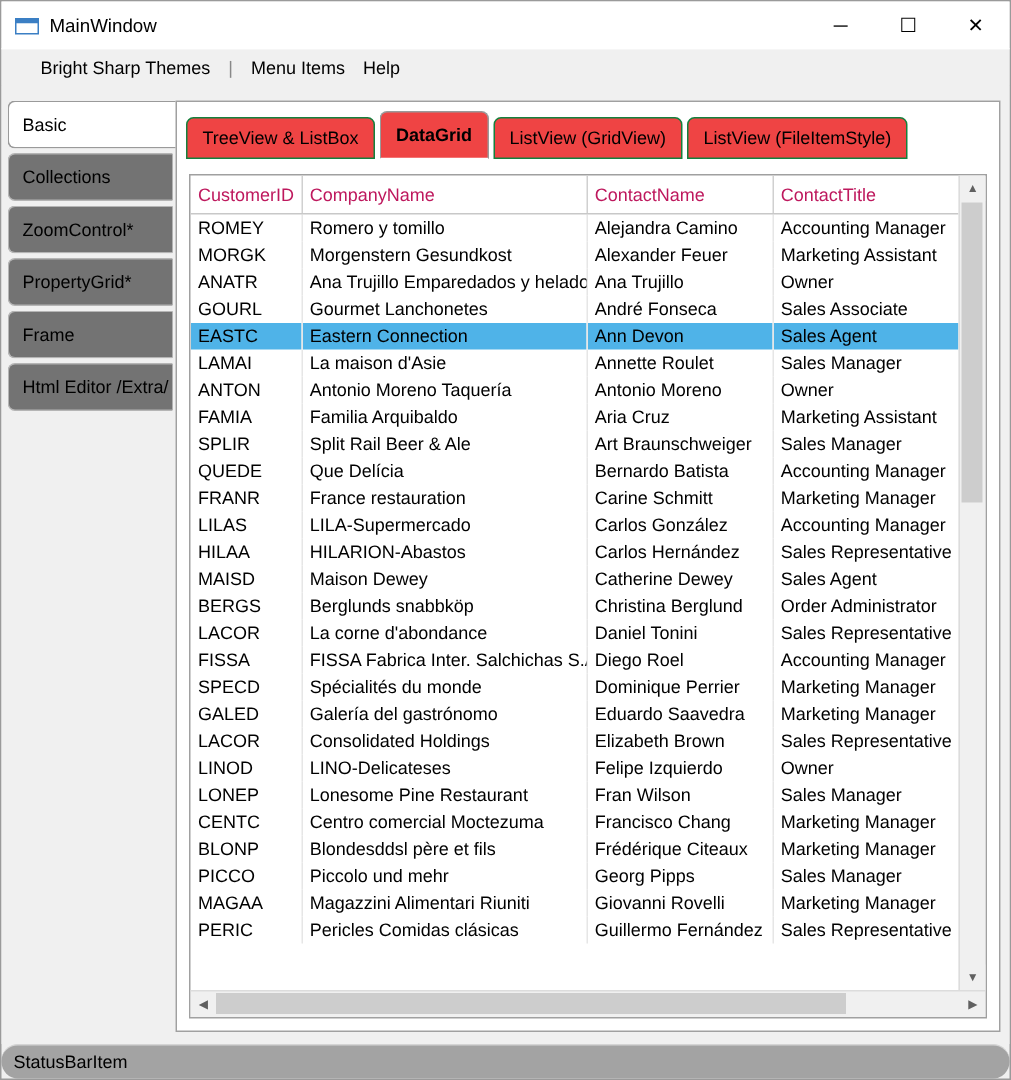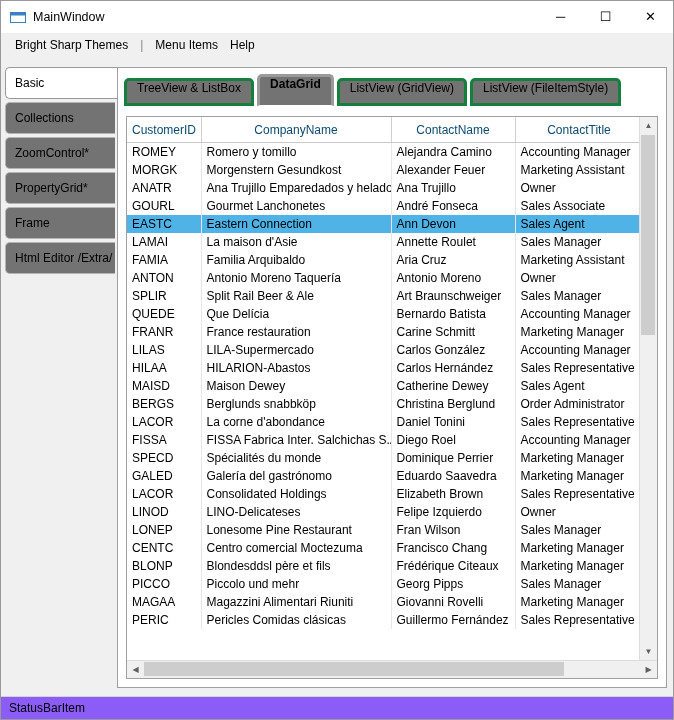--- a/index.html
+++ b/index.html
@@ -58,21 +58,21 @@
     align-items: center;
     justify-content: center;
     color: #000;
     font-size: 13px;
   }
   
   .menubar {
     height: 24px;
     display: flex;
     align-items: center;
-    padding-left: 8px;
+    padding-left: 20px;
     flex: 0 0 auto;
     background: #f0f0f0;
     font-size: 12px;
   }
   .menu-item {
     padding: 2px 6px;
     color: #000;
   }
   .menu-sep {
     color: #888;
@@ -128,22 +128,23 @@
     padding-left: 6px;
     padding-top: 6px;
     box-sizing: content-box;
     background: #ffffff;
   }
   .tab {
     box-sizing: border-box;
     height: 28px;
     padding: 0 10px;
     display: flex;
-    background: #737373;
-    border: 3px solid #15803d;
+    align-items: center;
+    background: #ef4444;
+    border: 1px solid #15803d;
     border-radius: 5px 5px 0 0;
     margin-right: 3px;
     font-size: 12px;
     color: #000;
   }
   .tab.selected {
     height: 32px;
     border-color: #9a9a9a;
     border-bottom: 1px solid #ffffff;
     font-weight: bold;
@@ -176,24 +177,24 @@
     border-collapse: collapse;
     table-layout: fixed;
     width: 100%;
     font-size: 12px;
   }
   table.grid th {
     background: #ffffff;
     border-right: 1px solid #d0d0d0;
     border-bottom: 1px solid #c8c8c8;
     font-weight: normal;
-    text-align: center;
+    text-align: left;
     padding: 3px 5px;
     height: 19px;
-    color: #0c4a6e;
+    color: #be185d;
     white-space: nowrap;
     overflow: hidden;
   }
   table.grid td {
     border-right: 1px solid #e6e6e6;
     padding: 1px 5px;
     height: 16px;
     white-space: nowrap;
     overflow: hidden;
     color: #000;
@@ -262,27 +263,28 @@
     top: 1px;
     bottom: 2px;
     left: 0;
     width: 420px;
     background: #cdcdcd;
   }
   
   .statusbar {
     flex: 0 0 auto;
     height: 22px;
-    background: #8b5cf6;
+    background: #a3a3a3;
     border-top: 1px solid #d4d4d4;
     display: flex;
     align-items: center;
     padding-left: 8px;
     font-size: 12px;
     color: #000;
+    border-radius: 11px;
   }
 </style>
 </head>
 <body>
 
 <div class="window">
 
   <div class="titlebar">
     <span class="app-icon">
       <svg width="16" height="14" viewBox="0 0 16 14">
@@ -394,32 +396,32 @@
                     <td class="c2">Ann Devon</td>
                     <td class="c3">Sales Agent</td>
                   </tr>
                   <tr class="row">
                     <td class="c0">LAMAI</td>
                     <td class="c1">La maison d'Asie</td>
                     <td class="c2">Annette Roulet</td>
                     <td class="c3">Sales Manager</td>
                   </tr>
                   <tr class="row">
+                    <td class="c0">ANTON</td>
+                    <td class="c1">Antonio Moreno Taquería</td>
+                    <td class="c2">Antonio Moreno</td>
+                    <td class="c3">Owner</td>
+                  </tr>
+                  <tr class="row">
                     <td class="c0">FAMIA</td>
                     <td class="c1">Familia Arquibaldo</td>
                     <td class="c2">Aria Cruz</td>
                     <td class="c3">Marketing Assistant</td>
                   </tr>
                   <tr class="row">
-                    <td class="c0">ANTON</td>
-                    <td class="c1">Antonio Moreno Taquería</td>
-                    <td class="c2">Antonio Moreno</td>
-                    <td class="c3">Owner</td>
-                  </tr>
-                  <tr class="row">
                     <td class="c0">SPLIR</td>
                     <td class="c1">Split Rail Beer &amp; Ale</td>
                     <td class="c2">Art Braunschweiger</td>
                     <td class="c3">Sales Manager</td>
                   </tr>
                   <tr class="row">
                     <td class="c0">QUEDE</td>
                     <td class="c1">Que Delícia</td>
                     <td class="c2">Bernardo Batista</td>
                     <td class="c3">Accounting Manager</td>

